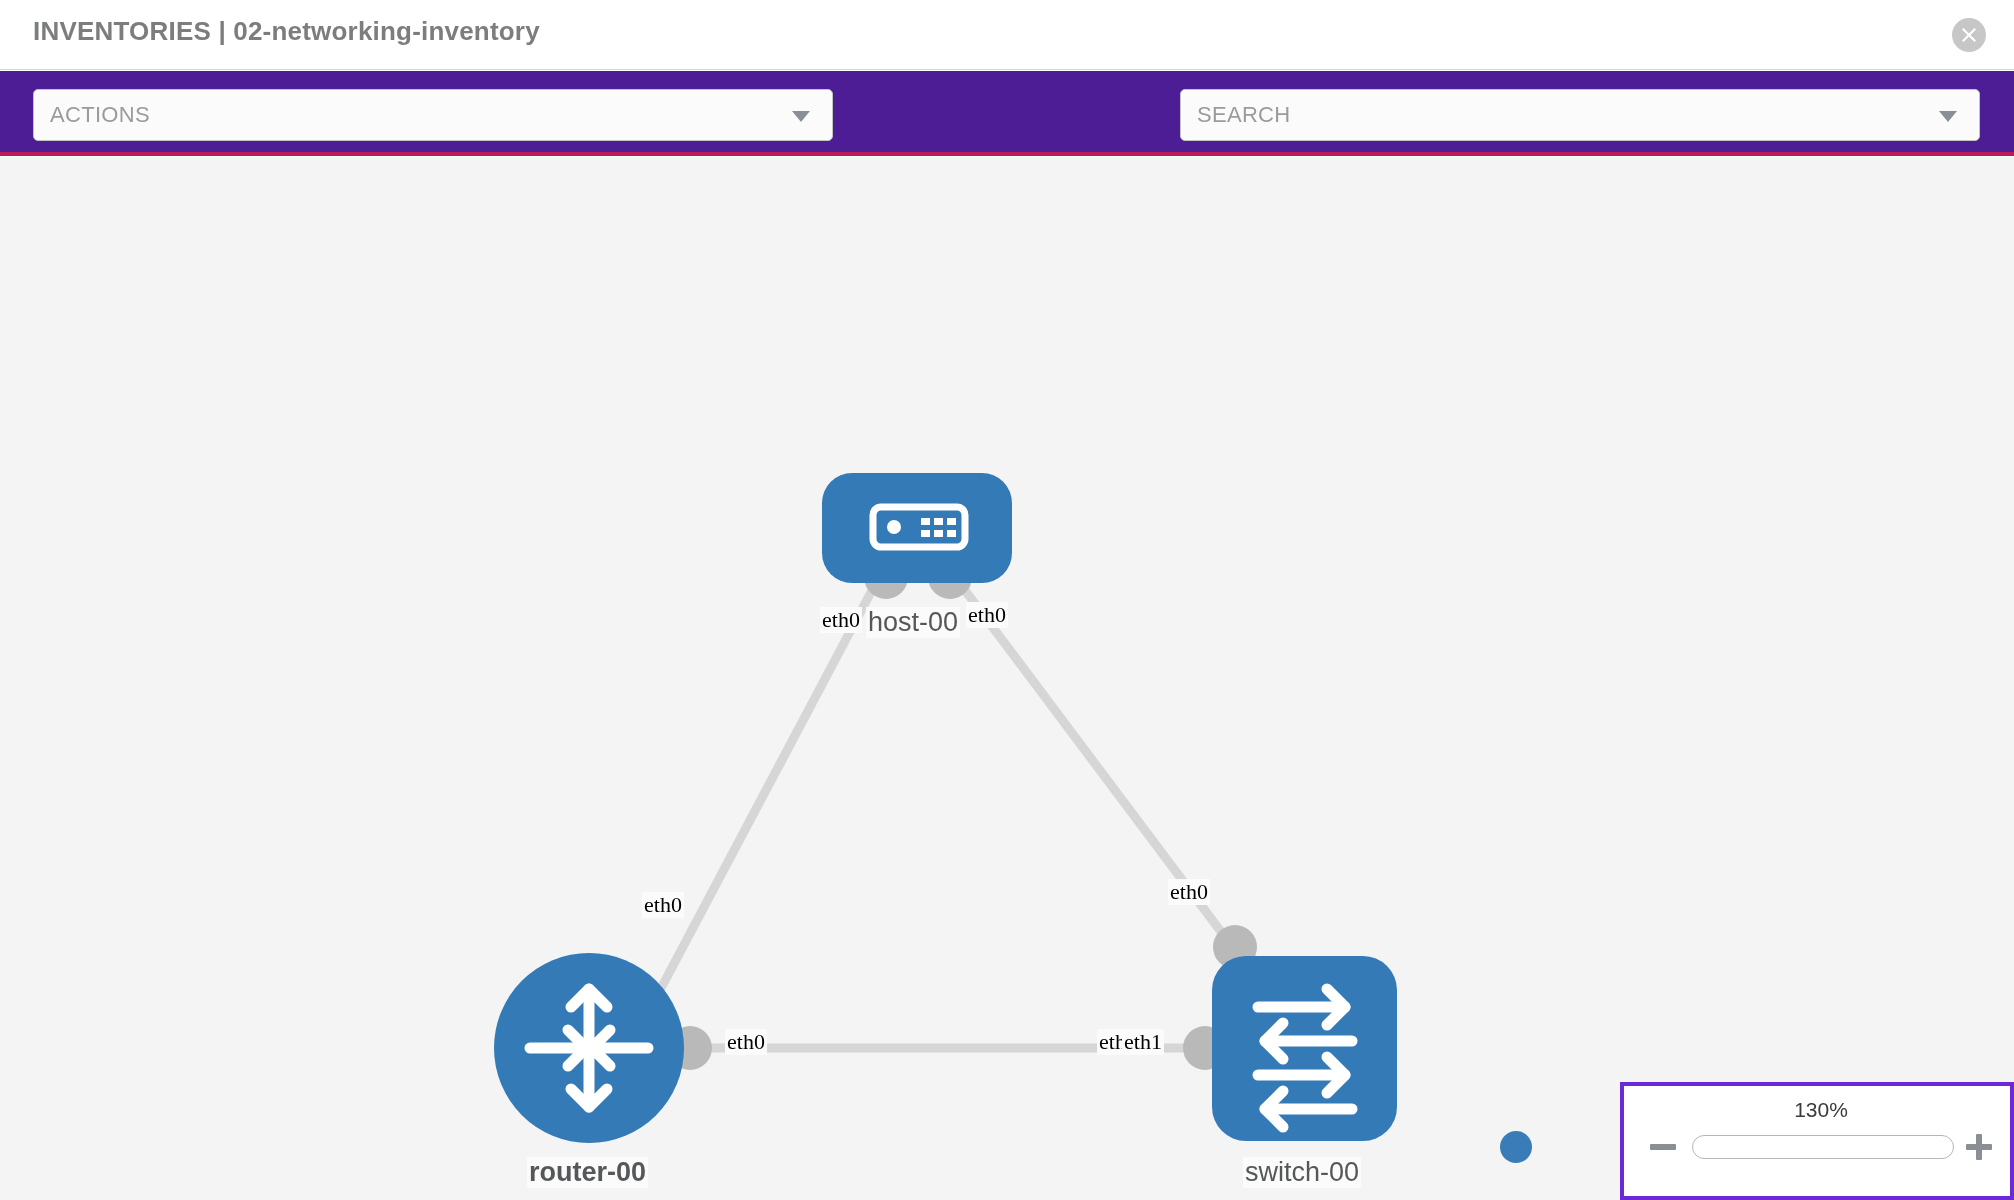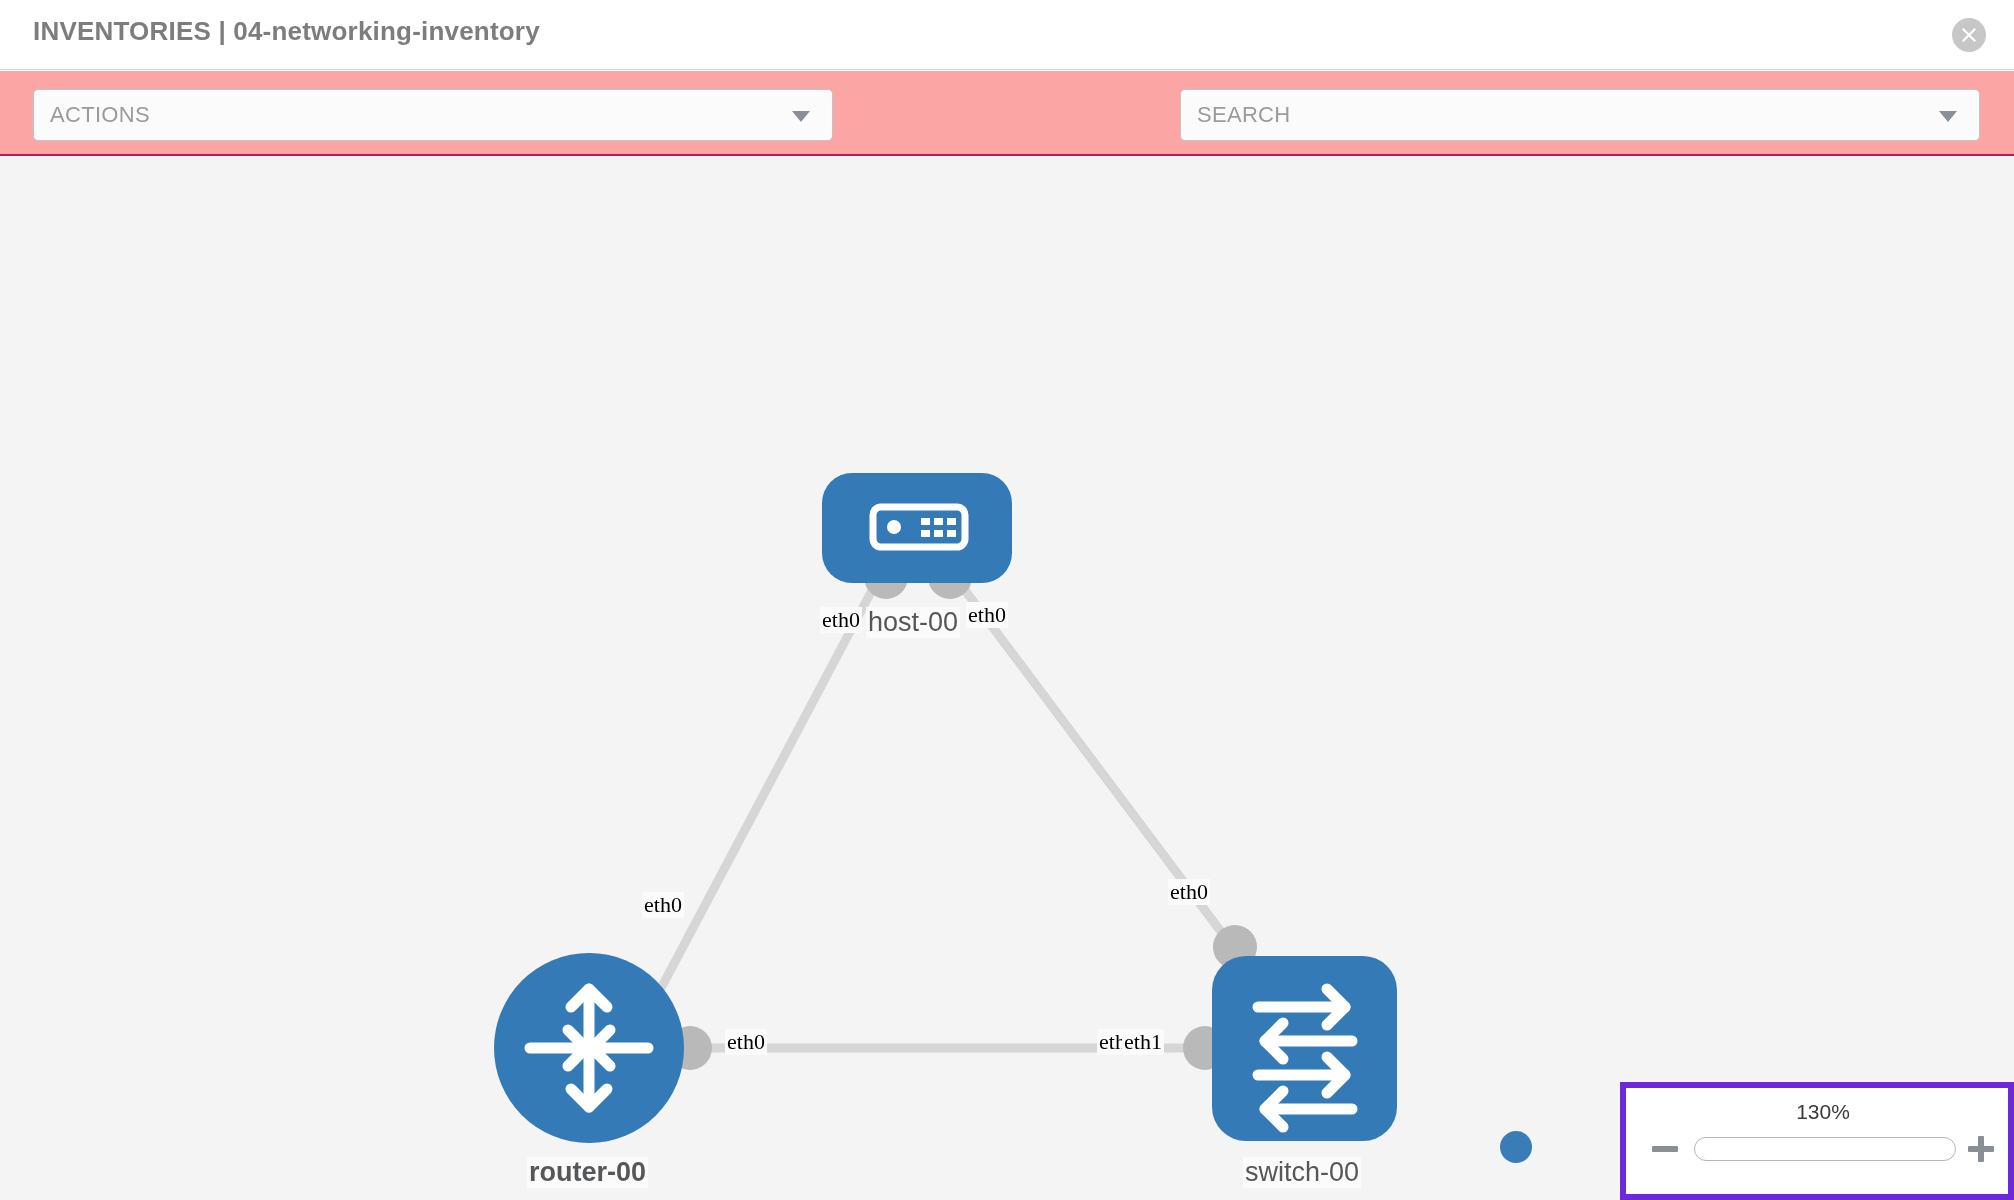--- a/index.html
+++ b/index.html
@@ -47,22 +47,22 @@
     cursor: pointer;
   }
   .close-btn svg { display: block; }
 
   
   .toolbar {
     position: absolute;
     top: 71px; left: 0;
     width: 2014px;
     height: 85px;
-    background: #fca5a5;
-    border-bottom: 2px solid #be185d;
+    background: #4c1d95;
+    border-bottom: 4px solid #be185d;
   }
   .actions-select {
     position: absolute;
     left: 33px; top: 18px;
     width: 800px; height: 52px;
     background: #fbfbfb;
     border: 1px solid #c4c4c4;
     border-radius: 5px;
     cursor: pointer;
   }
@@ -142,21 +142,21 @@
     padding: 0 2px;
     font-family: Liberation Serif, serif;
   }
 
   
   .zoom-panel {
     position: absolute;
     left: 1620px; top: 1082px;
     width: 394px; height: 118px;
     background: #ffffff;
-    border: 6px solid #6d28d9;
+    border: 4px solid #6d28d9;
   }
   .zoom-value {
     position: absolute;
     top: 12px; left: 0;
     width: 394px;
     text-align: center;
     font-size: 21px;
     color: #3b3b3b;
   }
   .zoom-minus, .zoom-plus {
@@ -185,21 +185,21 @@
     background: #3a7cb8;
     cursor: grab;
   }
 </style>
 </head>
 <body>
 
 <div id="app">
 
   <div class="header">
-    <div class="header-title">INVENTORIES | 04-networking-inventory</div>
+    <div class="header-title">INVENTORIES | 02-networking-inventory</div>
 
     <div class="close-btn">
       <svg width="34" height="34" viewBox="0 0 34 34" aria-hidden="true">
         <path d="M11.5 10.0 L17 15.5 L22.5 10.0 L24.0 11.5 L18.5 17 L24.0 22.5 L22.5 24.0 L17 18.5 L11.5 24.0 L10.0 22.5 L15.5 17 L10.0 11.5 Z" fill="#ffffff"></path>
       </svg>
     </div>
   </div>
 
   <div class="toolbar">
 

